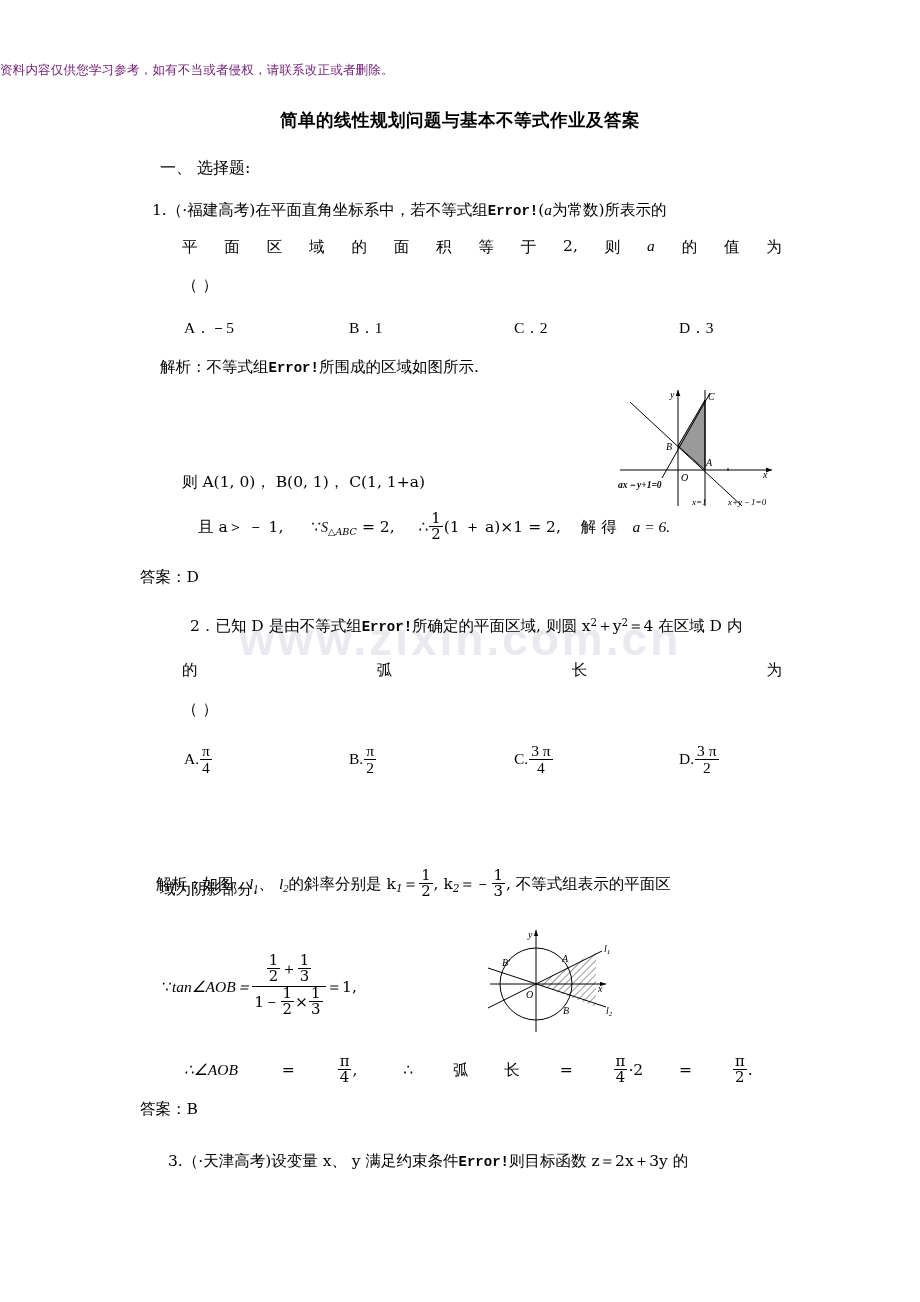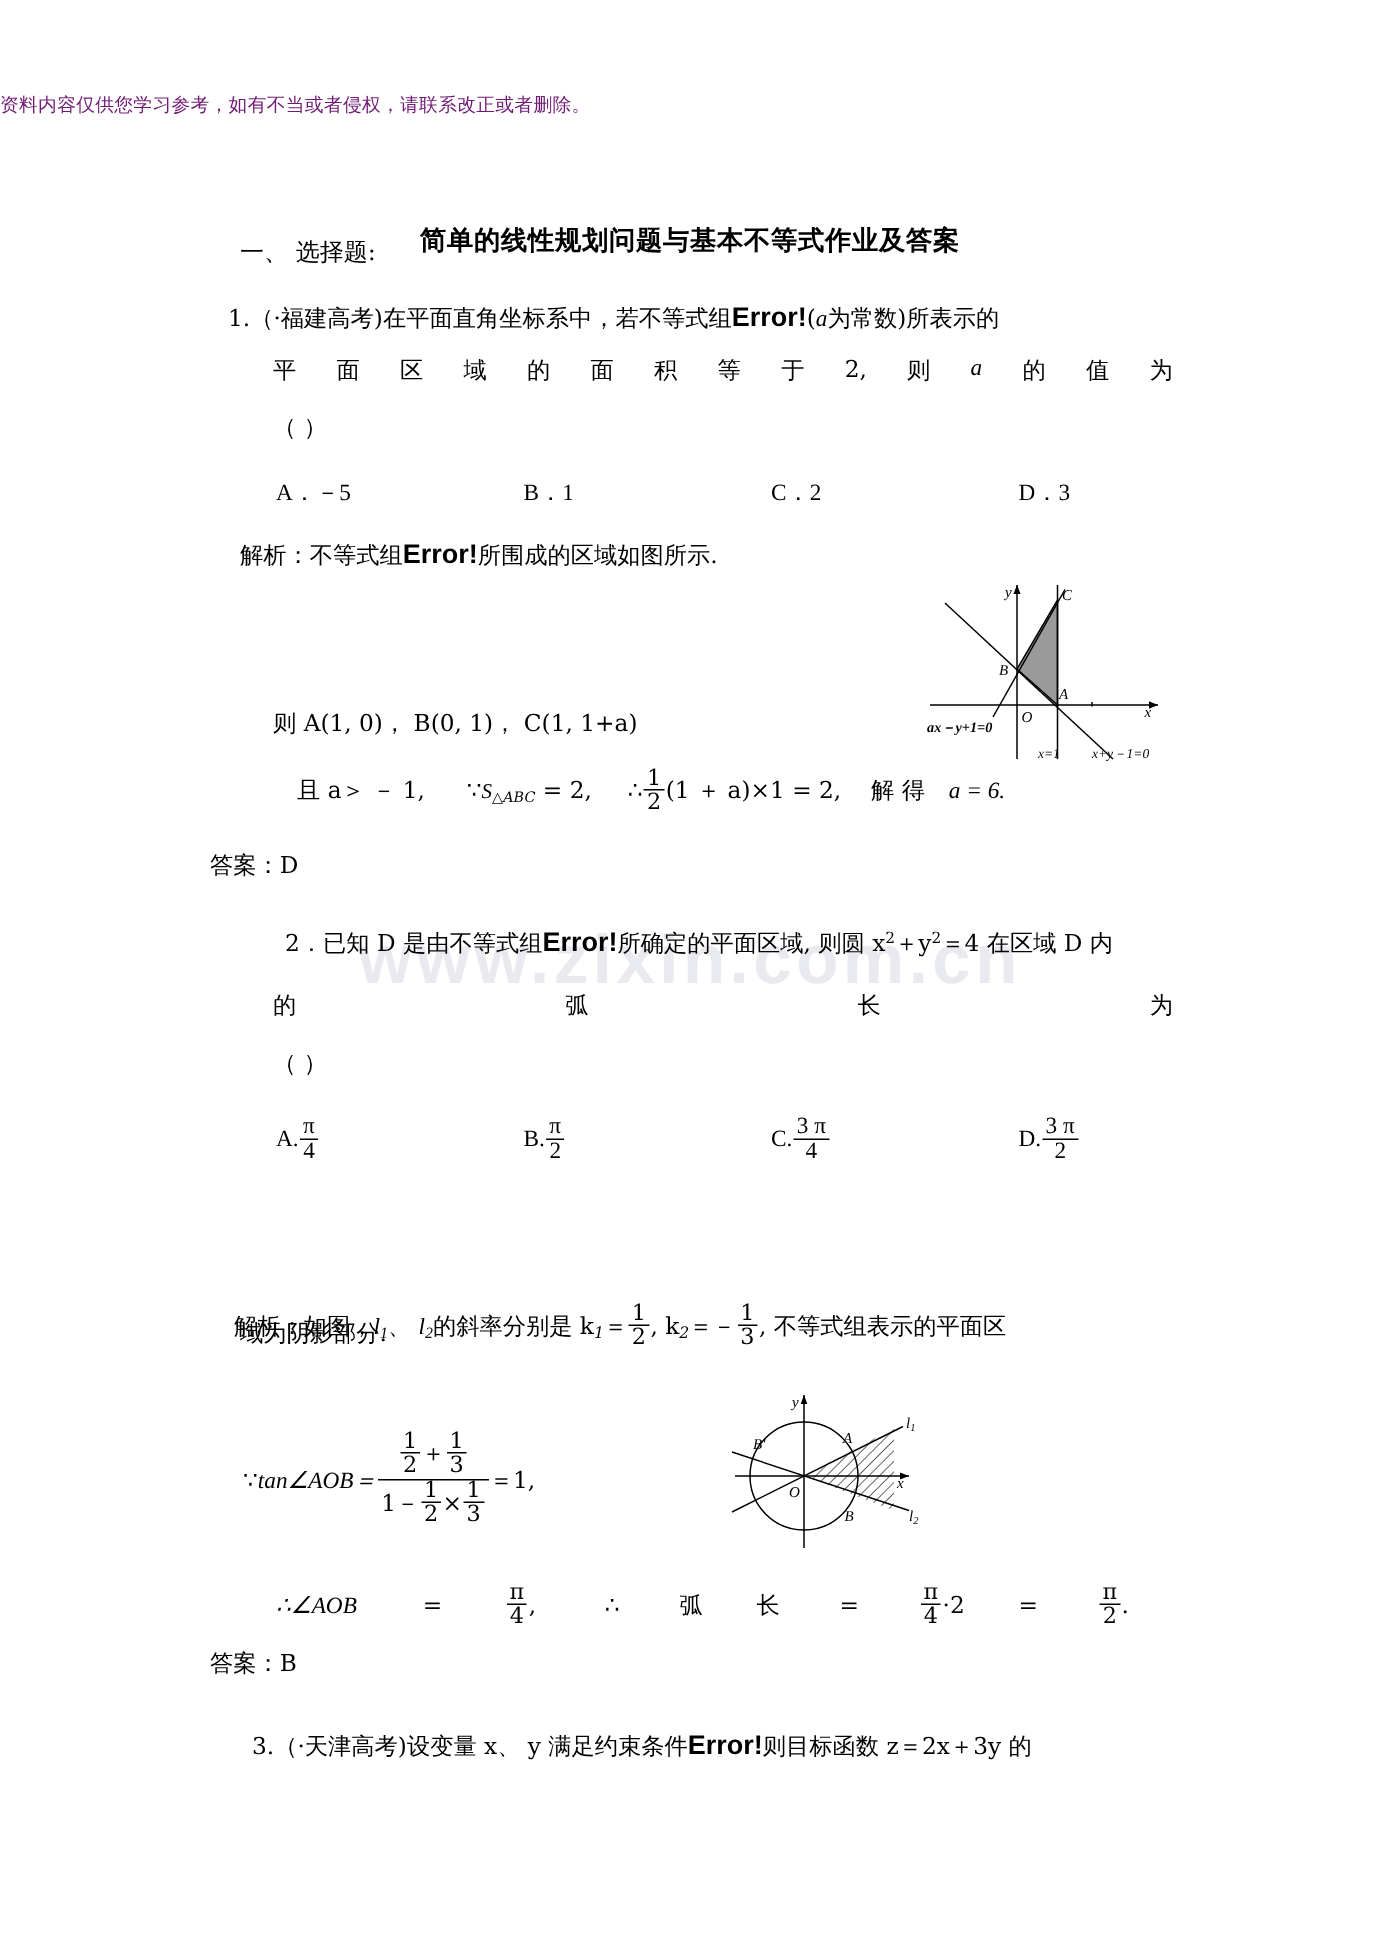--- a/index.html
+++ b/index.html
@@ -56,36 +56,35 @@
   
   .doc-title {
     position: absolute;
     left: 0; top: 108px;
     width: 920px;
     text-align: center;
     font-family: "DejaVu Serif", serif;
     font-size: 17.5px;
     font-weight: bold;
     letter-spacing: 0.5px;
-    margin-top: 40px;
   }
 
   
   .blk {
     position: absolute;
     font-family: "DejaVu Serif", serif;
     font-size: 15.5px;
     line-height: 1.25;
     white-space: nowrap;
   }
   .mi { font-style: italic; font-family: "Liberation Serif", serif; }
   .err {
-    font-family: Liberation Sans, sans-serif;
+    font-family: Liberation Mono, monospace;
     font-weight: bold;
-    font-size: 18px;
+    font-size: 14px;
   }
   .sub { font-size: 0.68em; vertical-align: -0.3em; font-style: italic; }
   .sup { font-size: 0.66em; vertical-align: 0.50em; font-style: normal;}
   .smallcapsub { font-size: 0.62em; vertical-align: -0.28em; font-style: italic; }
 
   
   .spread {
     position: absolute;
     display: flex;
     font-family: "DejaVu Serif", serif;

